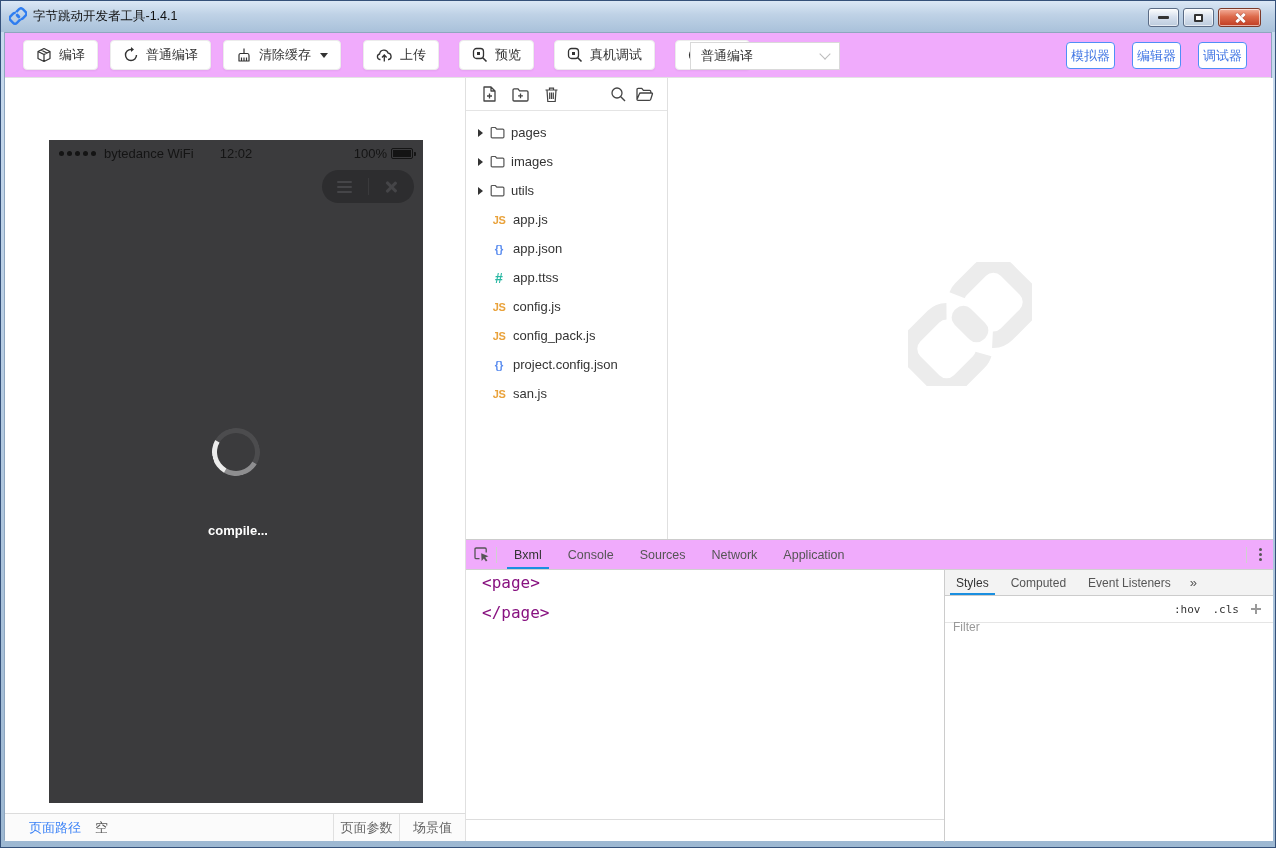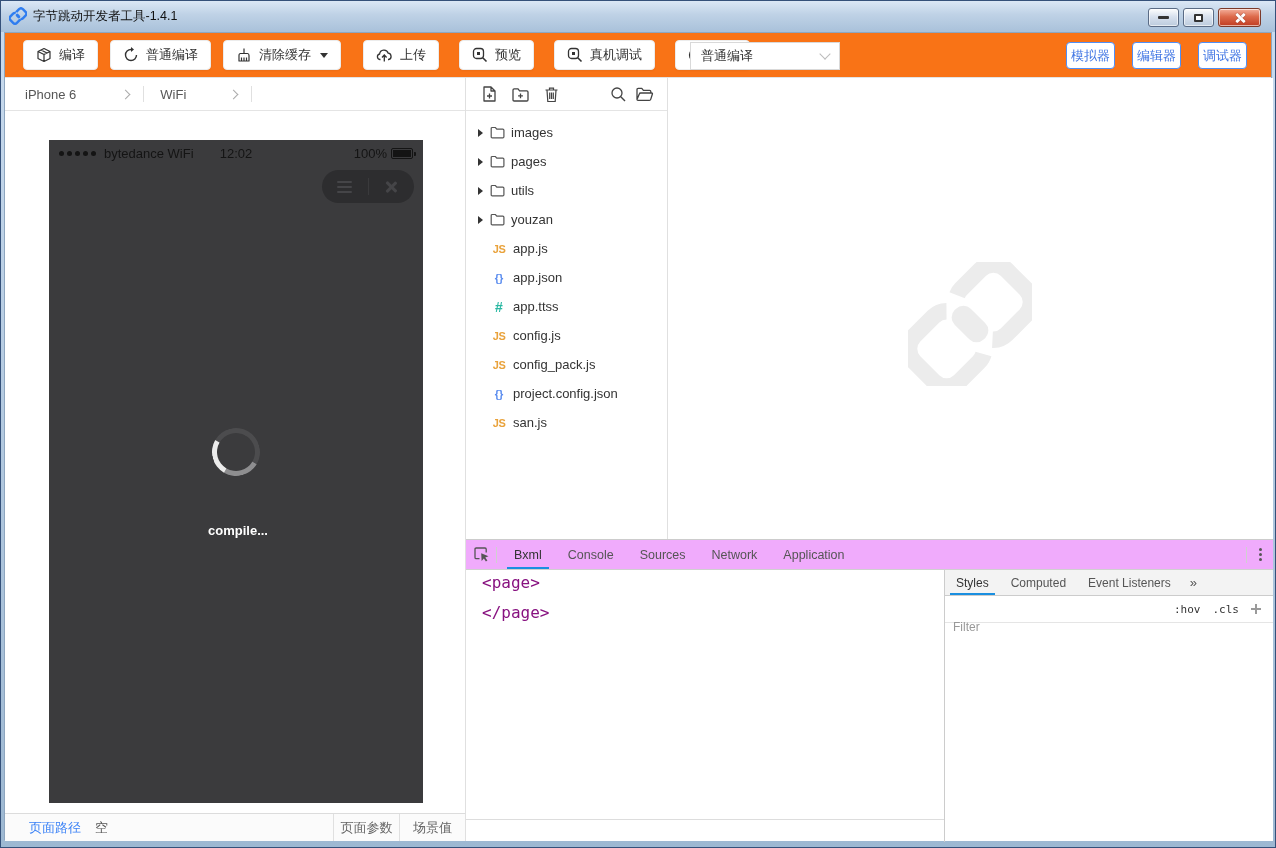--- a/index.html
+++ b/index.html
@@ -31,21 +31,21 @@
   .glyph-close::before,.glyph-close::after { content:""; position:absolute; left:5px; top:0;
     width:3px; height:12px; background:#fff; border-radius:1px; box-shadow:0 0 1px #7c2314; }
   .glyph-close::before { transform:rotate(45deg); } .glyph-close::after { transform:rotate(-45deg); }
 
   
   .client { position:absolute; left:4px; top:32px; width:1268px; height:808px;
     background:#fff; border:1px solid #8ea6bf; }
 
   
   .toolbar { position:absolute; left:0; top:0; width:1266px; height:45px;
-    background:#f97316; border-bottom:1px solid #e3e3e3; display:flex; align-items:center; }
+    background:#f0abfc; border-bottom:1px solid #e3e3e3; display:flex; align-items:center; }
   .tb-btn { height:30px; background:#fff; border:1px solid #ececec; border-radius:4px;
     box-shadow:0 1px 2px rgba(0,0,0,.05); display:flex; align-items:center;
     padding:0 12px; gap:7px; color:#333; font-size:13px; cursor:pointer; }
   .tb-btn svg { flex:none; }
   .caret-down { width:0; height:0; border-left:4px solid transparent; border-right:4px solid transparent; border-top:5px solid #333; margin-left:2px; }
   .mode-select { position:absolute; left:685px; top:9px; width:150px; height:28px;
     background:#fff; border:1px solid #d9d9d9; display:flex; align-items:center;
     padding:0 10px; color:#333; font-size:13px; cursor:pointer; }
   .chev-down { width:8px; height:8px; border-right:1.5px solid #bbb; border-bottom:1.5px solid #bbb;
     transform:rotate(45deg); margin-left:auto; margin-top:-4px; }
@@ -239,32 +239,20 @@
       <div class="blue-btn">
           <span>编辑器</span>
         </div>
       <div class="blue-btn">
           <span>调试器</span>
         </div>
     </div>
   </div>
 
   <div class="sim-col">
-    <div class="device-bar">
-      <div class="device-item">
-        <span>iPhone 6</span>
-        <span class="chev-right"></span>
-      </div>
-      <span class="vsep"></span>
-      <div class="device-item second">
-        <span>WiFi</span>
-        <span class="chev-right"></span>
-      </div>
-      <span class="vsep"></span>
-    </div>
 
     <div class="phone">
       <div class="phone-status">
         <span class="sig-dots">
             <i></i>
             <i></i>
             <i></i>
             <i></i>
             <i></i>
           </span>
@@ -337,42 +325,35 @@
         </svg>
       </span>
     </div>
 
     <div class="tree">
       <div class="tree-row">
         <span class="tri"></span>
         <svg width="15" height="13" viewBox="0 0 15 13">
             <path d="M1.2 2.6 Q1.2 1.5 2.3 1.5 H5.4 L6.8 3.2 H12.8 Q13.9 3.2 13.9 4.3 V10.8 Q13.9 11.9 12.8 11.9 H2.3 Q1.2 11.9 1.2 10.8 Z" fill="none" stroke="#555" stroke-width="1.2"></path>
           </svg>
-        <span>images</span>
+        <span>pages</span>
       </div>
       <div class="tree-row">
         <span class="tri"></span>
         <svg width="15" height="13" viewBox="0 0 15 13">
             <path d="M1.2 2.6 Q1.2 1.5 2.3 1.5 H5.4 L6.8 3.2 H12.8 Q13.9 3.2 13.9 4.3 V10.8 Q13.9 11.9 12.8 11.9 H2.3 Q1.2 11.9 1.2 10.8 Z" fill="none" stroke="#555" stroke-width="1.2"></path>
           </svg>
-        <span>pages</span>
+        <span>images</span>
       </div>
       <div class="tree-row">
         <span class="tri"></span>
         <svg width="15" height="13" viewBox="0 0 15 13">
             <path d="M1.2 2.6 Q1.2 1.5 2.3 1.5 H5.4 L6.8 3.2 H12.8 Q13.9 3.2 13.9 4.3 V10.8 Q13.9 11.9 12.8 11.9 H2.3 Q1.2 11.9 1.2 10.8 Z" fill="none" stroke="#555" stroke-width="1.2"></path>
           </svg>
         <span>utils</span>
-      </div>
-      <div class="tree-row">
-        <span class="tri"></span>
-        <svg width="15" height="13" viewBox="0 0 15 13">
-            <path d="M1.2 2.6 Q1.2 1.5 2.3 1.5 H5.4 L6.8 3.2 H12.8 Q13.9 3.2 13.9 4.3 V10.8 Q13.9 11.9 12.8 11.9 H2.3 Q1.2 11.9 1.2 10.8 Z" fill="none" stroke="#555" stroke-width="1.2"></path>
-          </svg>
-        <span>youzan</span>
       </div>
 
       <div class="tree-row file">
         <span class="ficon js">JS</span>
         <span>app.js</span>
       </div>
       <div class="tree-row file">
         <span class="ficon json">{}</span>
         <span>app.json</span>
       </div>

